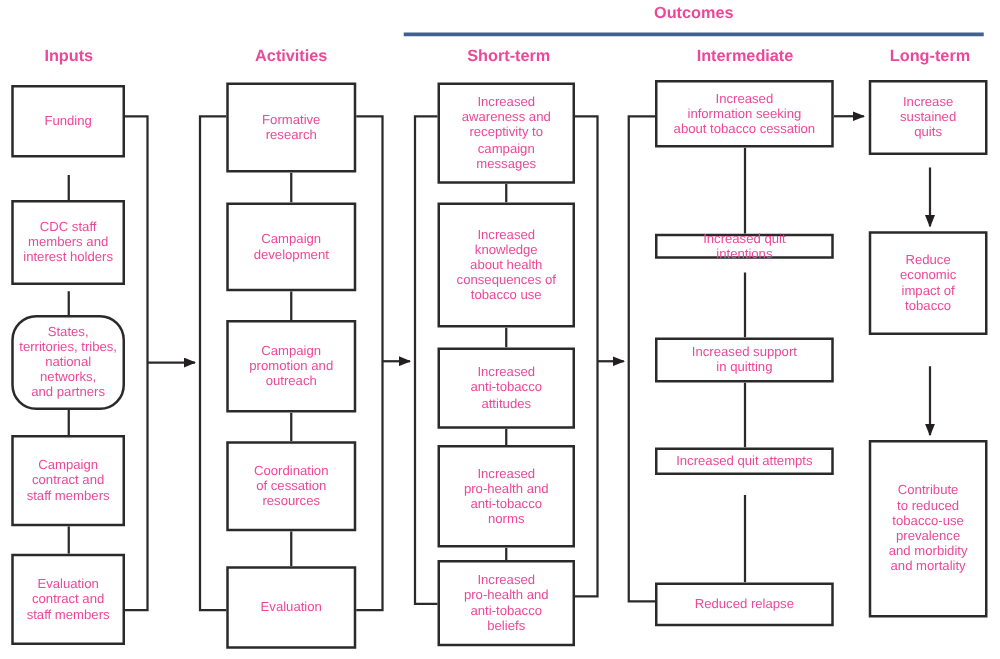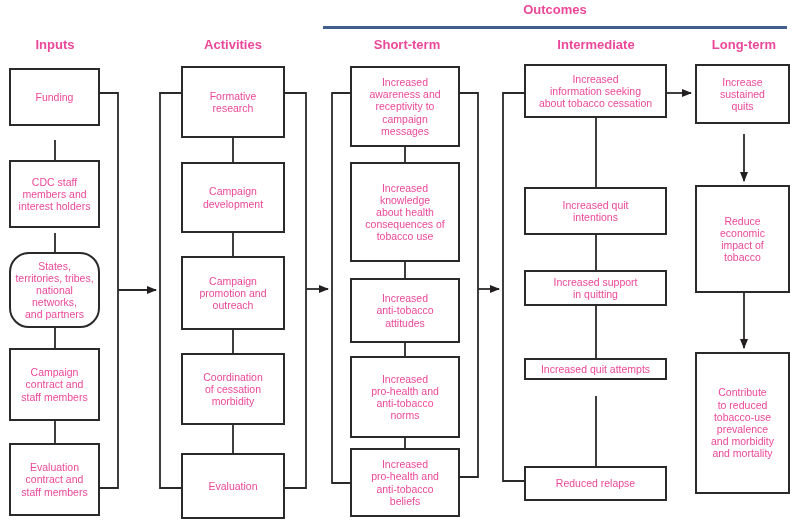--- a/index.html
+++ b/index.html
@@ -113,21 +113,21 @@
 
   <div class="box c2" style="top: 66px; height: 72px; border-color: rgb(43, 42, 42);">Formative
 research</div>
   <div class="box c2" style="top: 162px; height: 71px; border-color: rgb(43, 42, 42);">Campaign
 development</div>
   <div class="box c2" style="top: 256px; height: 74px; border-color: rgb(43, 42, 42);">Campaign
 promotion and
 outreach</div>
   <div class="box c2" style="top: 353px; height: 72px; border-color: rgb(43, 42, 42);">Coordination
 of cessation
-morbidity</div>
+resources</div>
   <div class="box c2" style="top: 453px; height: 66px; border-color: rgb(43, 42, 42);">Evaluation</div>
 
   <div class="box c3" style="top: 66px; height: 81px; border-color: rgb(43, 42, 42);">Increased
 awareness and
 receptivity to
 campaign
 messages</div>
   <div class="box c3" style="top: 162px; height: 100px; border-color: rgb(43, 42, 42);">Increased
 knowledge
 about health
@@ -141,31 +141,31 @@
 anti-tobacco
 norms</div>
   <div class="box c3" style="top: 448px; height: 69px; border-color: rgb(43, 42, 42);">Increased
 pro-health and
 anti-tobacco
 beliefs</div>
 
   <div class="box c4" style="top: 64px; height: 54px; border-color: rgb(43, 42, 42);">Increased
 information seeking
 about tobacco cessation</div>
-  <div class="box c4" style="top: 187px; height: 48px; border-color: rgb(43, 42, 42);">Increased quit
+  <div class="box c4" style="top: 187px; height: 20px; border-color: rgb(43, 42, 42);">Increased quit
 intentions</div>
   <div class="box c4" style="top: 270px; height: 36px; border-color: rgb(43, 42, 42);">Increased support
 in quitting</div>
   <div class="box c4" style="top: 358px; height: 22px; border-color: rgb(43, 42, 42);">Increased quit attempts</div>
   <div class="box c4" style="top: 466px; height: 35px; border-color: rgb(43, 42, 42);">Reduced relapse</div>
 
   <div class="box c5" style="top: 64px; height: 60px; border-color: rgb(43, 42, 42);">Increase
 sustained
 quits</div>
-  <div class="box c5" style="top: 185px; height: 108px; border-color: rgb(43, 42, 42);">Reduce
+  <div class="box c5" style="top: 185px; height: 83px; border-color: rgb(43, 42, 42);">Reduce
 economic
 impact of
 tobacco</div>
   <div class="box c5" style="top: 352px; height: 142px; border-color: rgb(43, 42, 42);">Contribute
 to reduced
 tobacco-use
 prevalence
 and morbidity
 and mortality</div>
 

